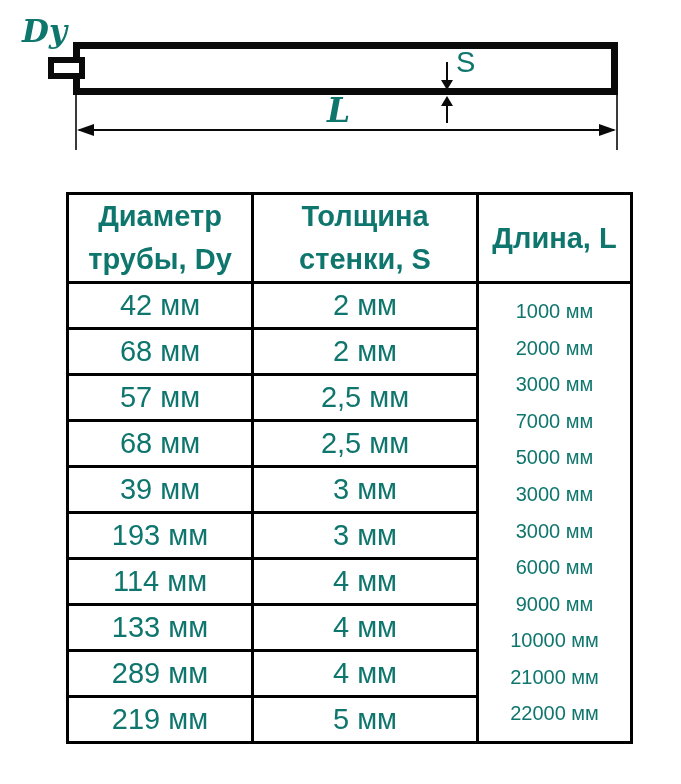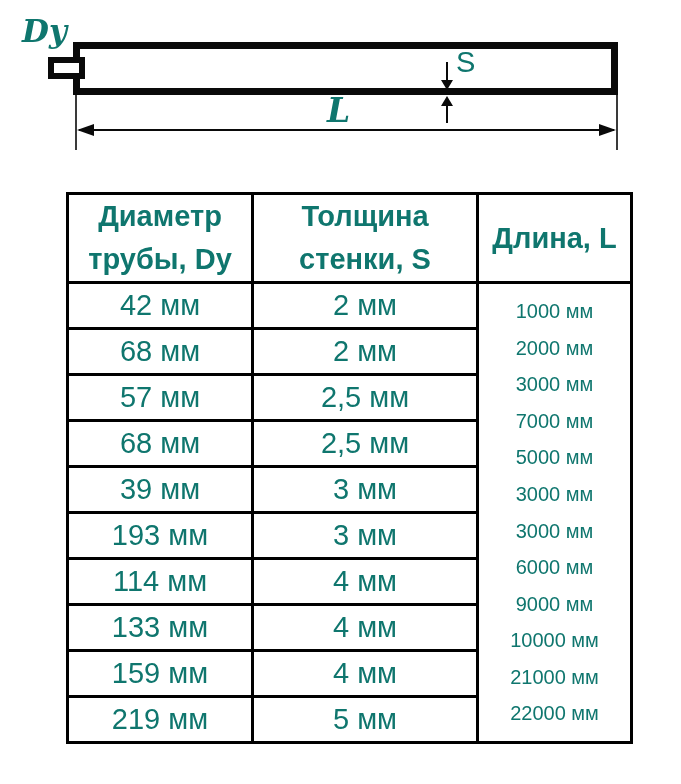--- a/index.html
+++ b/index.html
@@ -265,21 +265,21 @@
       </tr>
       <tr class="body-row">
         <td class="val">114 мм</td>
         <td class="val">4 мм</td>
       </tr>
       <tr class="body-row">
         <td class="val">133 мм</td>
         <td class="val">4 мм</td>
       </tr>
       <tr class="body-row">
-        <td class="val">159 мм</td>
+        <td class="val">289 мм</td>
         <td class="val">4 мм</td>
       </tr>
       <tr class="body-row">
         <td class="val">219 мм</td>
         <td class="val">5 мм</td>
       </tr>
     </tbody>
   </table>
 
 </div>

